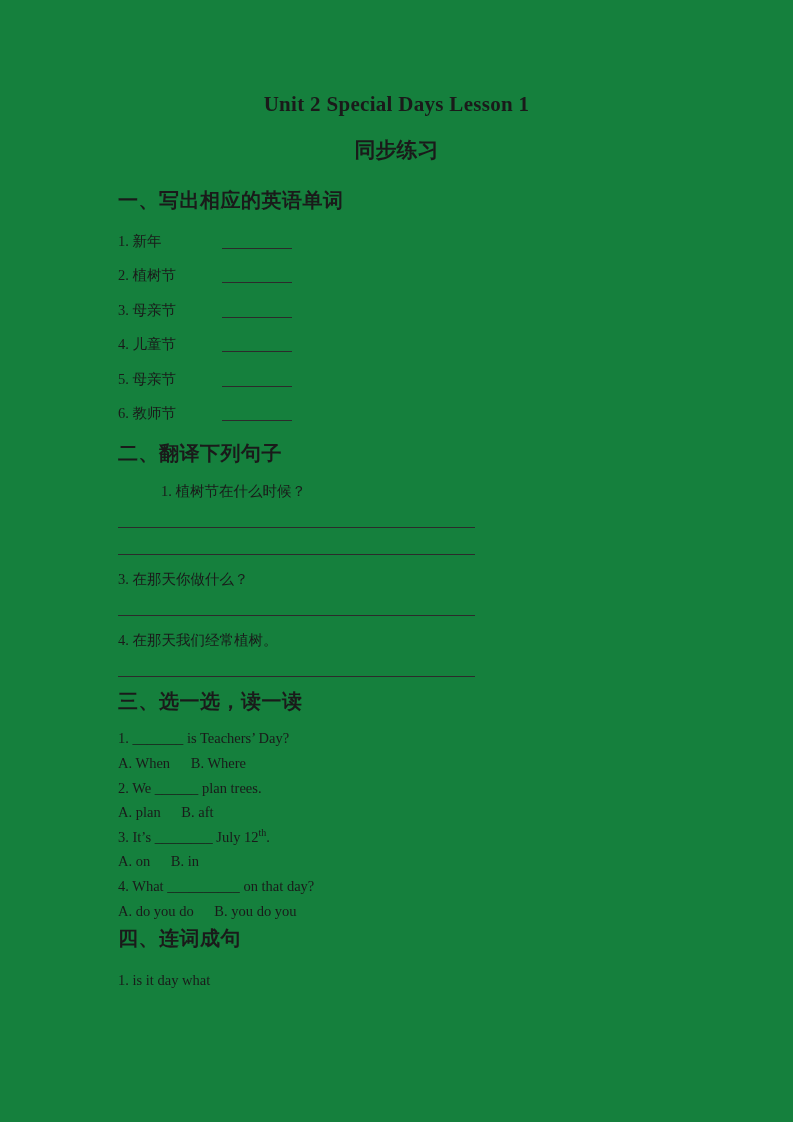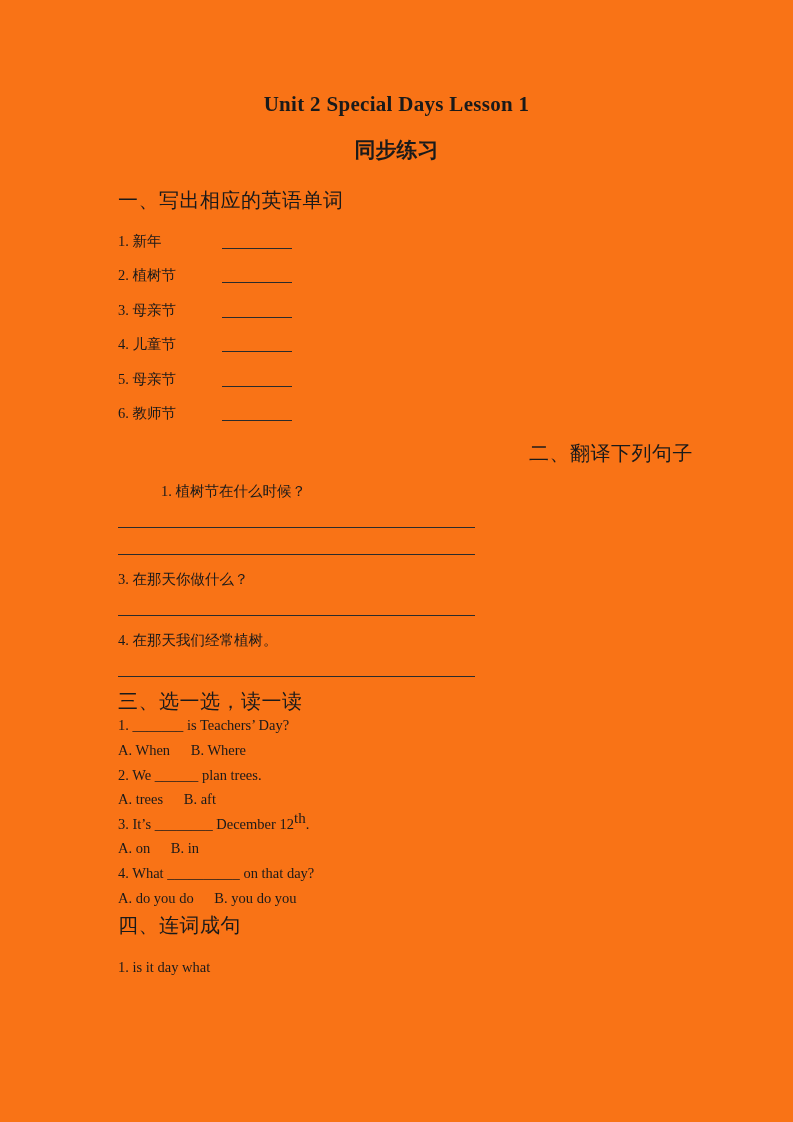--- a/index.html
+++ b/index.html
@@ -6,21 +6,21 @@
   body {
     width: 793px; height: 1122px;
     background: #ffffff;
     color: #1a1a1a;
     font-family: "Liberation Serif", "DejaVu Serif", serif;
     -webkit-font-smoothing: antialiased;
   }
   .page {
     position: relative;
     width: 793px; height: 1122px;
-    background: #f97316;
+    background: #15803d;
     overflow: hidden;
   }
   
   .doc-title {
     margin: 0; padding-top: 92px;
     text-align: center;
     font-family: "Liberation Serif", "DejaVu Serif", serif;
     font-weight: bold;
     font-size: 21px;
     line-height: 25px;
@@ -32,27 +32,27 @@
     font-family: "Liberation Sans", "DejaVu Sans", sans-serif;
     font-weight: bold;
     font-size: 21px;
     line-height: 25px;
   }
   
   .content { padding-left: 118px; padding-right: 100px; }
   .sec-heading {
     margin: 0;
     font-family: "Liberation Sans", "DejaVu Sans", sans-serif;
-    font-weight: normal;
+    font-weight: bold;
     font-size: 20px;
     line-height: 24px;
     letter-spacing: 0.5px;
   }
   .sec1-heading { margin-top: 26px; }
-  .sec2-heading { margin-top: 3px; text-align: right; }
+  .sec2-heading { margin-top: 3px; }
   .sec3-heading { margin-top: 12px; }
   .sec4-heading { margin-top: 3px; }
 
   
   .word-list { margin-top: 20px; }
   .w-row {
     position: relative;
     height: 34.4px;
     font-size: 14.5px;
     line-height: 19px;
@@ -69,29 +69,29 @@
     font-size: 14.5px;
     line-height: 19px;
   }
   .t-q-first { margin-top: 17px; margin-left: 43px; }
   .t-line {
     margin-top: 26px;
     width: 357px; height: 0;
     border-bottom: 1.2px solid #2b2b2b;
   }
   
-  .choice-list { }
+  .choice-list { margin-top: 13px; }
   .c-line {
     height: 24.6px;
     line-height: 24.6px;
     font-size: 14.5px;
     white-space: nowrap;
   }
   .opt-b { margin-left: 17px; }
-  sup { font-size: 15px; line-height: 0; vertical-align: super; }
+  sup { font-size: 10px; line-height: 0; vertical-align: super; }
   
   .s4-item {
     margin-top: 21px;
     font-size: 14.5px;
     line-height: 19px;
   }
 </style>
 </head>
 <body>
 
@@ -149,24 +149,24 @@
 
     <h3 class="sec-heading sec3-heading">三、选一选，读一读</h3>
     <div class="choice-list">
       <div class="c-line">1. _______ is Teachers’ Day?</div>
       <div class="c-line">
         <span class="opt-a">A. When</span>
         <span class="opt-b">B. Where</span>
       </div>
       <div class="c-line">2. We ______ plan trees.</div>
       <div class="c-line">
-        <span class="opt-a">A. trees</span>
+        <span class="opt-a">A. plan</span>
         <span class="opt-b">B. aft</span>
       </div>
-      <div class="c-line"><span>3. It’s ________ December 12</span><sup>th</sup><span>.</span></div>
+      <div class="c-line"><span>3. It’s ________ July 12</span><sup>th</sup><span>.</span></div>
       <div class="c-line">
         <span class="opt-a">A. on</span>
         <span class="opt-b">B. in</span>
       </div>
       <div class="c-line">4. What __________ on that day?</div>
       <div class="c-line">
         <span class="opt-a">A. do you do</span>
         <span class="opt-b">B. you do you</span>
       </div>
     </div>

